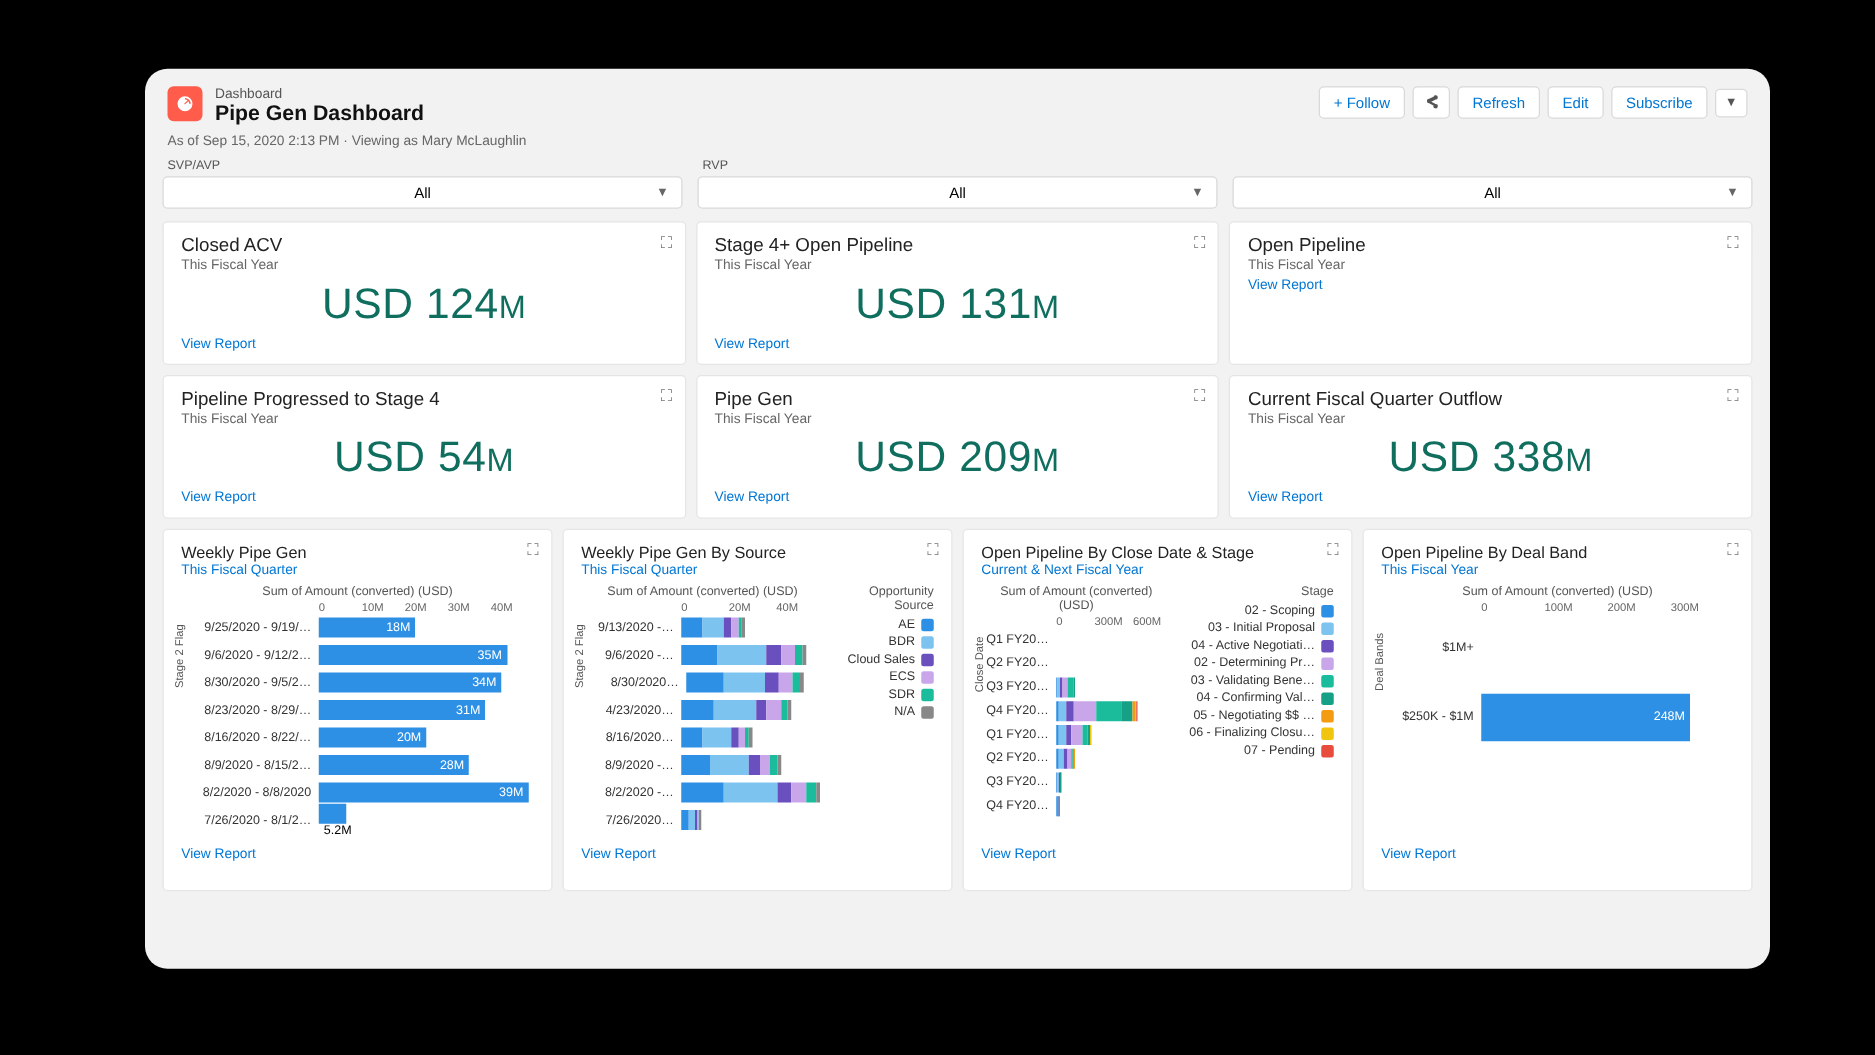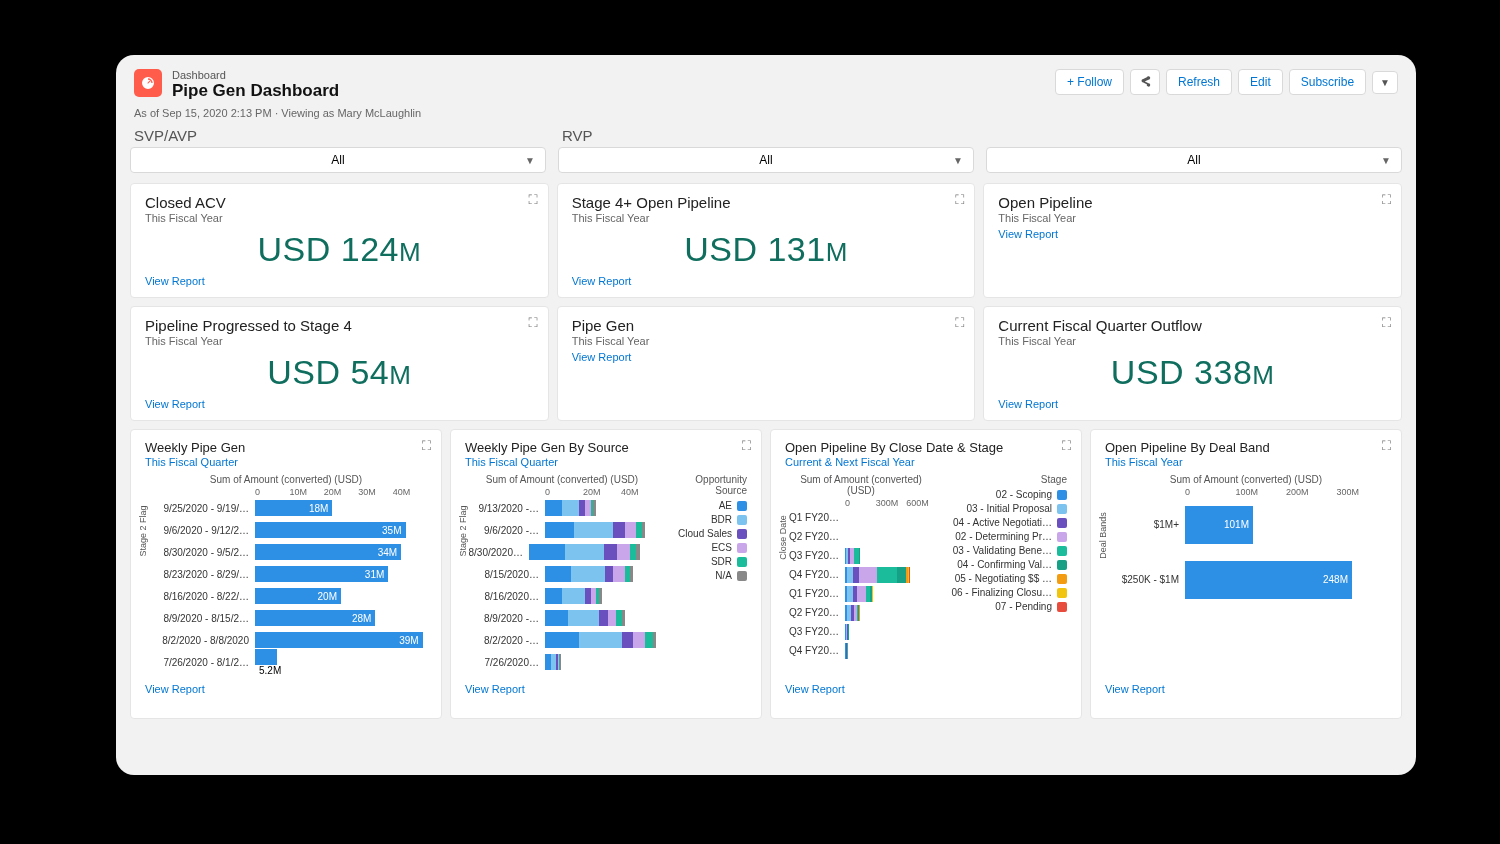--- a/index.html
+++ b/index.html
@@ -8,21 +8,21 @@
   .hdr { display:flex; align-items:flex-start; padding:14px 18px 6px 18px; }
   .hdr-icon { width:28px; height:28px; background:#ff5c4c; border-radius:5px; display:flex; align-items:center; justify-content:center; margin-right:10px; }
   .hdr-icon svg { width:16px; height:16px; fill:#fff; }
   .hdr-txt .sub { font-size:11px; color:#555; }
   .hdr-txt .title { font-size:17px; font-weight:700; color:#111; }
   .hdr-actions { margin-left:auto; display:flex; gap:6px; align-items:center; }
   .btn { border:1px solid #d9d9d9; background:#fff; border-radius:4px; padding:5px 11px; font-size:12px; color:#0176d3; cursor:pointer; display:flex; align-items:center; gap:4px;text-align:center; }
   .btn.icon-only { padding:5px 7px; }
   .meta { padding:0 18px 8px 18px; font-size:11px; color:#666; }
   .filters { display:grid; grid-template-columns:1fr 1fr 1fr; gap:12px; padding:0 14px 10px 14px; }
-  .fcol label { font-size:15px; color:#555; display:block; margin-bottom:3px; padding-left:4px; }
+  .fcol label { font-size:10px; color:#555; display:block; margin-bottom:3px; padding-left:4px; }
   .fsel { width:100%; border:1px solid #d9d9d9; background:#fff; border-radius:4px; padding:5px 10px; font-size:12px; text-align:center; position:relative; cursor:pointer; }
   .fsel .caret { position:absolute; right:10px; top:7px; color:#666; font-size:10px; }
   .rows { padding:0 14px; display:flex; flex-direction:column; gap:8px; }
   .row3 { display:grid; grid-template-columns:1fr 1fr 1fr; gap:8px; }
   .row4 { display:grid; grid-template-columns:1fr 1fr 1fr 1fr; gap:8px; }
   .card { background:#fff; border:1px solid #e5e5e5; border-radius:4px; padding:10px 14px 8px 14px; position:relative; }
   .card .exp { position:absolute; top:8px; right:10px; color:#777; cursor:pointer; font-size:13px; }
   .card h3 { font-size:15px; font-weight:400; color:#222; margin-bottom:1px; }
   .card .sub { font-size:11px; color:#666; }
   .metric { text-align:center; font-size:34px; color:#0f6e5e; font-weight:400; padding:6px 0 2px; letter-spacing:.5px; }
@@ -133,20 +133,21 @@
         <span class="exp">⛶</span>
         <h3>Pipeline Progressed to Stage 4</h3>
         <div class="sub">This Fiscal Year</div>
         <div class="metric"><span>USD 54</span><span class="sm">M</span></div>
         <a class="vr">View Report</a>
       </div>
       <div class="card">
         <span class="exp">⛶</span>
         <h3>Pipe Gen</h3>
         <div class="sub">This Fiscal Year</div>
+        <div class="metric"><span>USD 209</span><span class="sm">M</span></div>
         <a class="vr">View Report</a>
       </div>
       <div class="card">
         <span class="exp">⛶</span>
         <h3>Current Fiscal Quarter Outflow</h3>
         <div class="sub">This Fiscal Year</div>
         <div class="metric"><span>USD 338</span><span class="sm">M</span></div>
         <a class="vr">View Report</a>
       </div>
     </div>
@@ -235,25 +236,25 @@
             <div id="chart2">
                 <div class="hbar-row">
                   <div class="hbar-lbl" style="width:80px">9/13/2020 -…</div>
                   <div class="hbar-track"><span class="stack-seg" style="width:15%;background:#2e90e5"></span><span class="stack-seg" style="width:15%;background:#7cc3f0"></span><span class="stack-seg" style="width:5%;background:#6a4fbf"></span><span class="stack-seg" style="width:5%;background:#c9a6ea"></span><span class="stack-seg" style="width:2.5%;background:#1abc9c"></span><span class="stack-seg" style="width:2.5%;background:#888"></span></div>
                 </div>
                 <div class="hbar-row">
                   <div class="hbar-lbl" style="width:80px">9/6/2020 -…</div>
                   <div class="hbar-track"><span class="stack-seg" style="width:25%;background:#2e90e5"></span><span class="stack-seg" style="width:35%;background:#7cc3f0"></span><span class="stack-seg" style="width:10%;background:#6a4fbf"></span><span class="stack-seg" style="width:10%;background:#c9a6ea"></span><span class="stack-seg" style="width:5%;background:#1abc9c"></span><span class="stack-seg" style="width:2.5%;background:#888"></span></div>
                 </div>
                 <div class="hbar-row">
-                  <div class="hbar-lbl" style="width:64px">8/30/2020…</div>
+                  <div class="hbar-lbl" style="width:84px">8/30/2020…</div>
                   <div class="hbar-track"><span class="stack-seg" style="width:27.500000000000004%;background:#2e90e5"></span><span class="stack-seg" style="width:30%;background:#7cc3f0"></span><span class="stack-seg" style="width:10%;background:#6a4fbf"></span><span class="stack-seg" style="width:10%;background:#c9a6ea"></span><span class="stack-seg" style="width:5%;background:#1abc9c"></span><span class="stack-seg" style="width:2.5%;background:#888"></span></div>
                 </div>
                 <div class="hbar-row">
-                  <div class="hbar-lbl" style="width:80px">8/15/2020…</div>
+                  <div class="hbar-lbl" style="width:80px">4/23/2020…</div>
                   <div class="hbar-track"><span class="stack-seg" style="width:22.5%;background:#2e90e5"></span><span class="stack-seg" style="width:30%;background:#7cc3f0"></span><span class="stack-seg" style="width:7.5%;background:#6a4fbf"></span><span class="stack-seg" style="width:10%;background:#c9a6ea"></span><span class="stack-seg" style="width:5%;background:#1abc9c"></span><span class="stack-seg" style="width:2.5%;background:#888"></span></div>
                 </div>
                 <div class="hbar-row">
                   <div class="hbar-lbl" style="width:80px">8/16/2020…</div>
                   <div class="hbar-track"><span class="stack-seg" style="width:15%;background:#2e90e5"></span><span class="stack-seg" style="width:20%;background:#7cc3f0"></span><span class="stack-seg" style="width:5%;background:#6a4fbf"></span><span class="stack-seg" style="width:5%;background:#c9a6ea"></span><span class="stack-seg" style="width:2.5%;background:#1abc9c"></span><span class="stack-seg" style="width:2.5%;background:#888"></span></div>
                 </div>
                 <div class="hbar-row">
                   <div class="hbar-lbl" style="width:80px">8/9/2020 -…</div>
                   <div class="hbar-track"><span class="stack-seg" style="width:20%;background:#2e90e5"></span><span class="stack-seg" style="width:27.500000000000004%;background:#7cc3f0"></span><span class="stack-seg" style="width:7.5%;background:#6a4fbf"></span><span class="stack-seg" style="width:7.5%;background:#c9a6ea"></span><span class="stack-seg" style="width:5%;background:#1abc9c"></span><span class="stack-seg" style="width:2.5%;background:#888"></span></div>
                 </div>
@@ -402,23 +403,20 @@
           <div class="ct-title">Sum of Amount (converted) (USD)</div>
           <div class="ticks" id="ticks4" style="margin-left:80px">
               <span>0</span>
               <span>100M</span>
               <span>200M</span>
               <span>300M</span>
             </div>
           <div id="chart4">
               <div class="hbar-row" style="height:55px">
                 <div class="hbar-lbl" style="width:80px">$1M+</div>
-                <div class="hbar-track">
-                  <div class="hbar" style="width:33.666666666666664%;height:38px">101M</div>
-                </div>
               </div>
               <div class="hbar-row" style="height:55px">
                 <div class="hbar-lbl" style="width:80px">$250K - $1M</div>
                 <div class="hbar-track">
                   <div class="hbar" style="width:82.66666666666667%;height:38px">248M</div>
                 </div>
               </div>
             </div>
         </div>
         <a class="vr">View Report</a>

